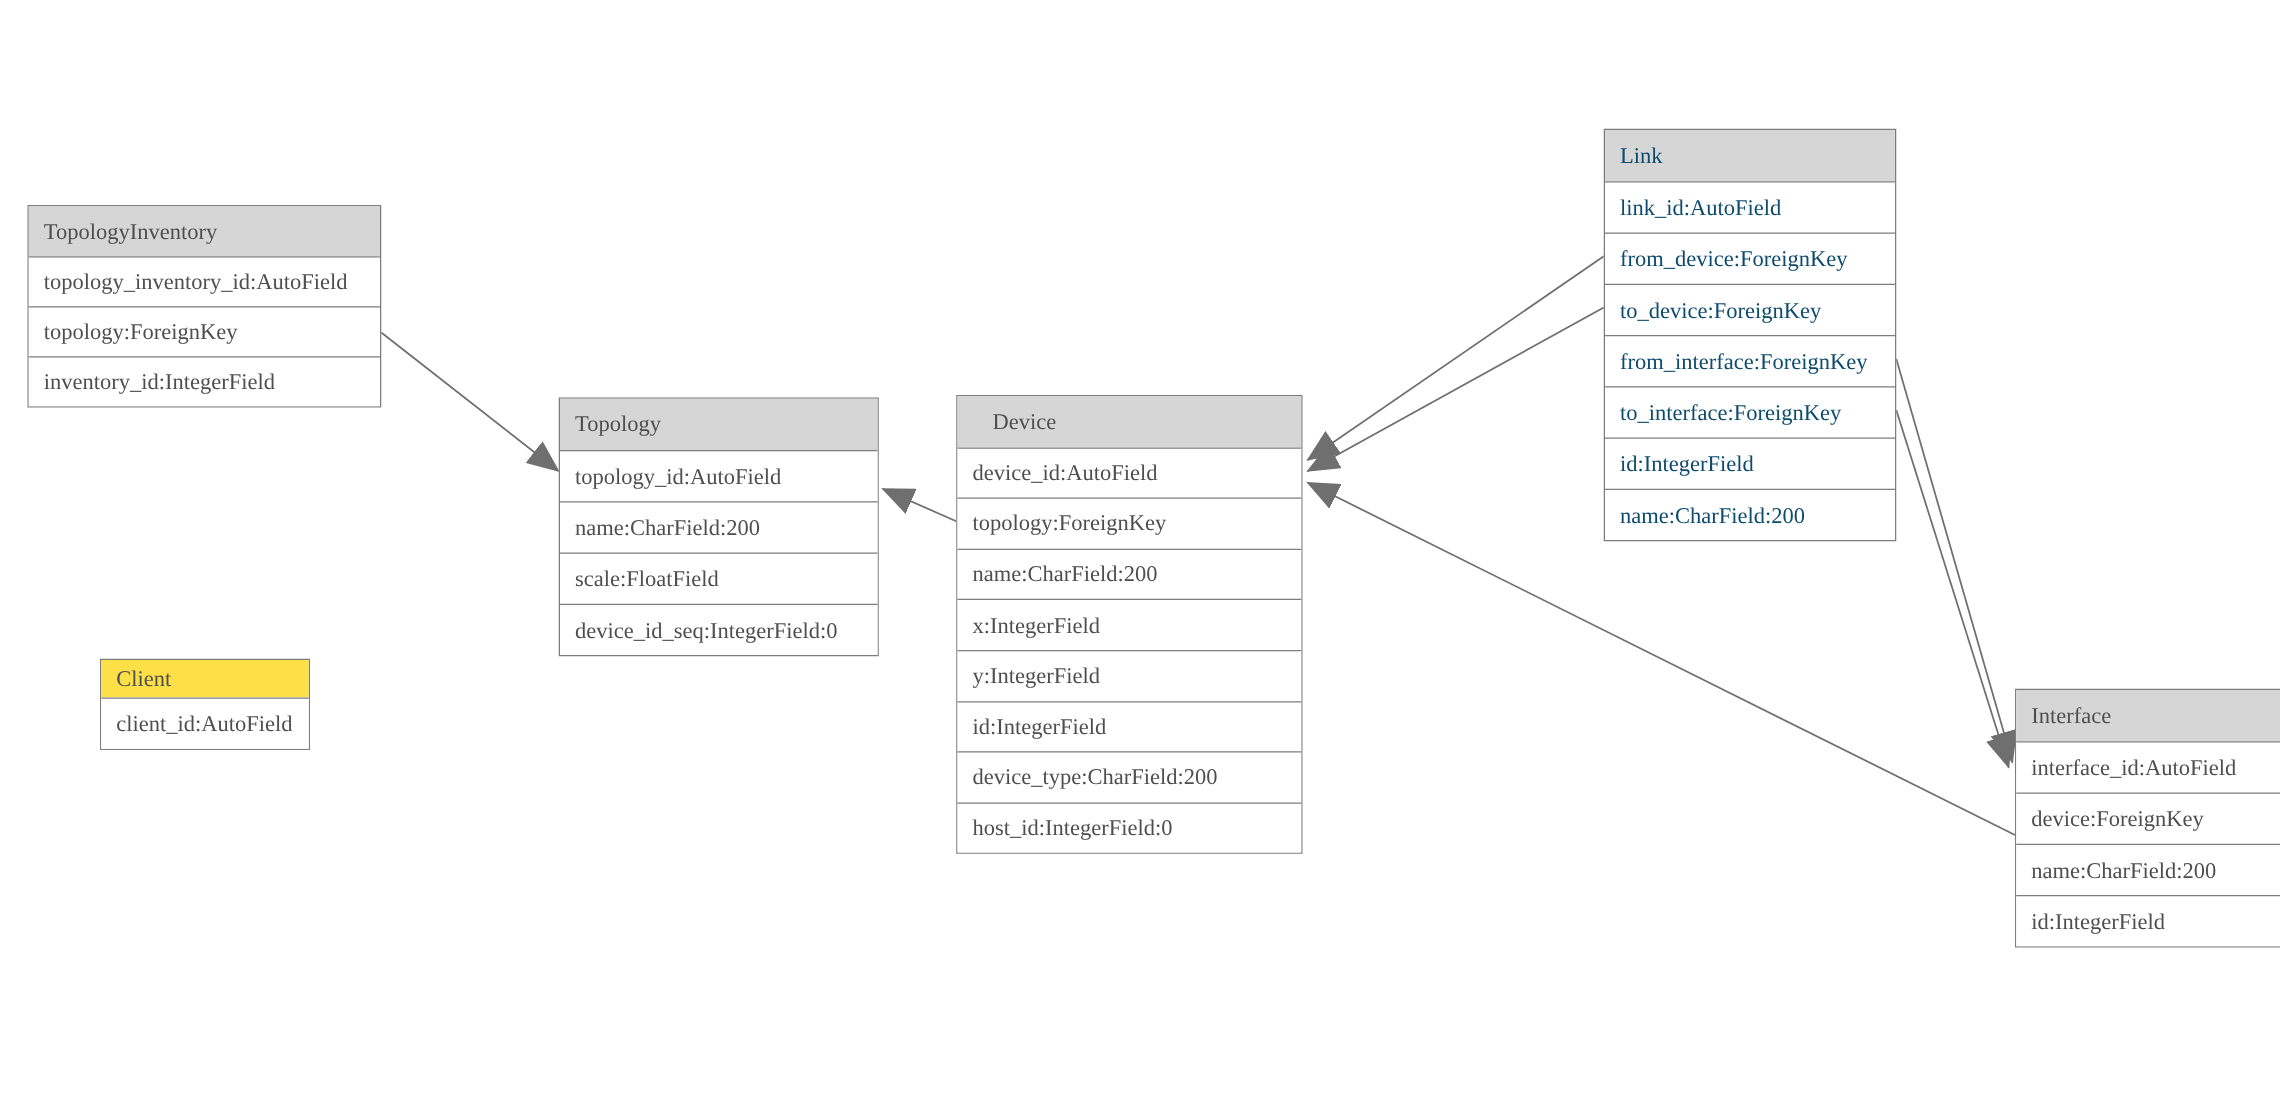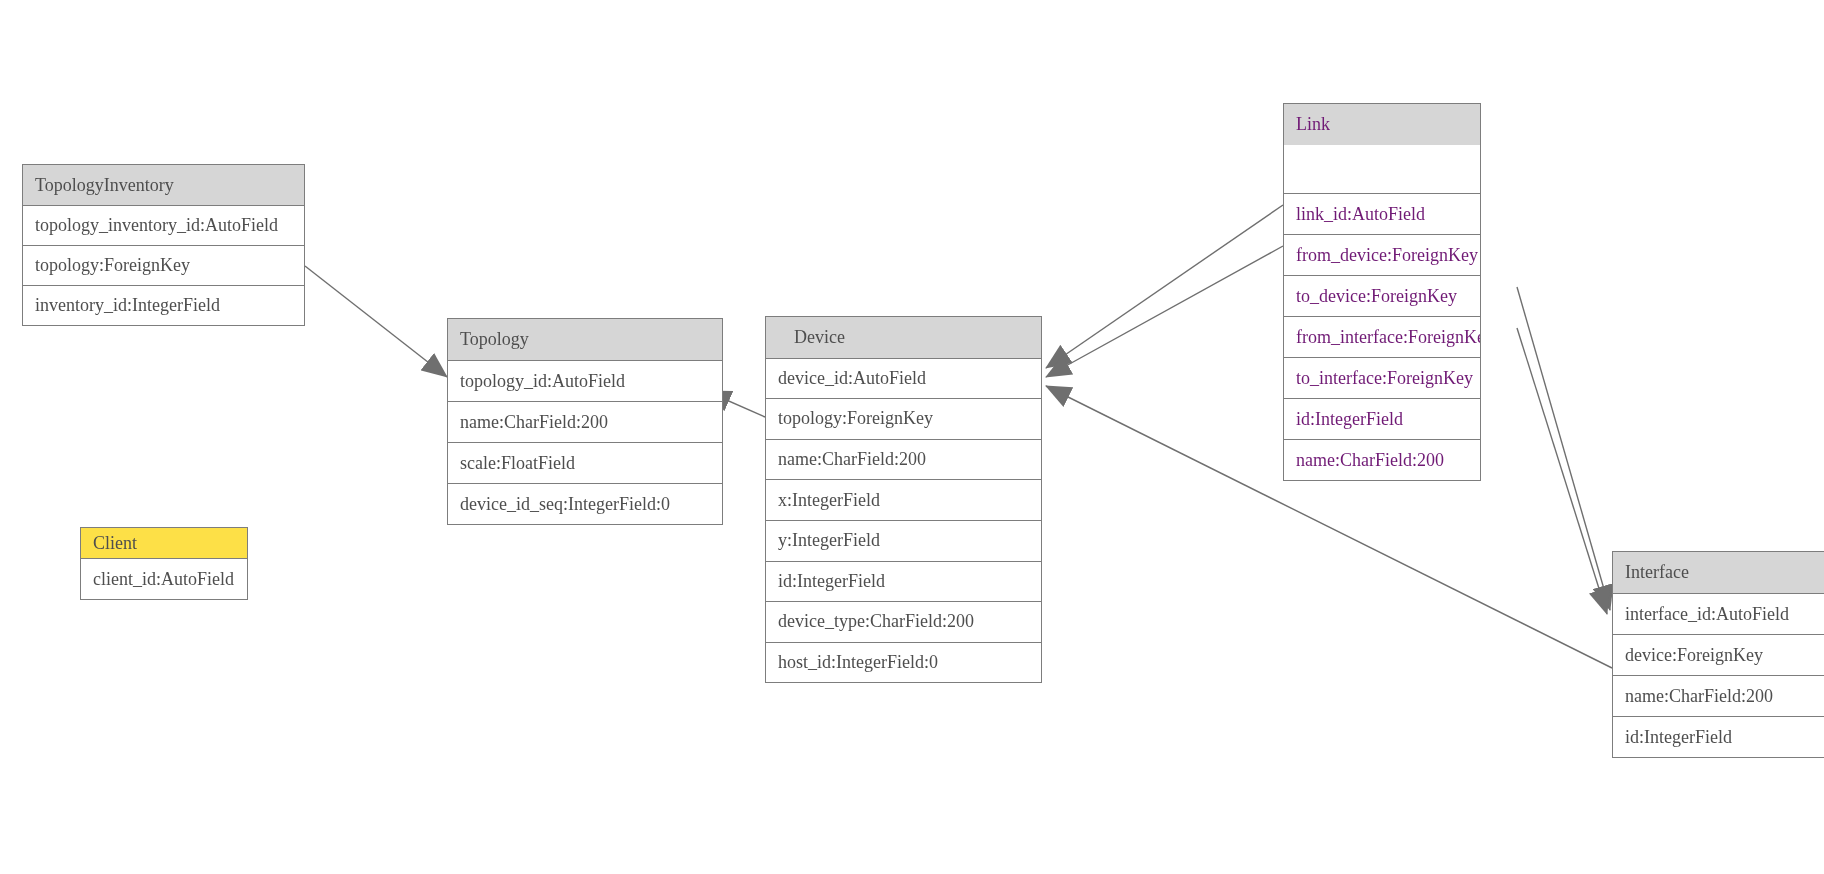--- a/index.html
+++ b/index.html
@@ -74,41 +74,41 @@
 <div class="entity" style="left: 22px; top: 164px; width: 283px; border-color: rgb(125, 125, 125); color: rgb(78, 78, 78);">
       <div class="entity-header" style="height: 40px; background: rgb(214, 214, 214);">TopologyInventory</div>
       <div class="entity-row" style="height: 40px; border-top-color: rgb(125, 125, 125);">topology_inventory_id:AutoField</div>
       <div class="entity-row" style="height: 40px; border-top-color: rgb(125, 125, 125);">topology:ForeignKey</div>
       <div class="entity-row" style="height: 40px; border-top-color: rgb(125, 125, 125);">inventory_id:IntegerField</div>
     </div>
     <div class="entity" style="left: 80px; top: 527px; width: 168px; border-color: rgb(125, 125, 125); color: rgb(78, 78, 78);">
       <div class="entity-header" style="height: 30px; background: #fde047;">Client</div>
       <div class="entity-row" style="height: 41px; border-top-color: rgb(125, 125, 125);">client_id:AutoField</div>
     </div>
-    <div class="entity" style="left: 447px; top: 318px; width: 276px; border-color: rgb(125, 125, 125); color: rgb(78, 78, 78);">
+    <div class="entity" style="left: 447px; top: 318px; width: 256px; border-color: rgb(125, 125, 125); color: rgb(78, 78, 78);">
       <div class="entity-header" style="height: 41px; background: rgb(214, 214, 214);">Topology</div>
       <div class="entity-row" style="height: 41px; border-top-color: rgb(125, 125, 125);">topology_id:AutoField</div>
       <div class="entity-row" style="height: 41px; border-top-color: rgb(125, 125, 125);">name:CharField:200</div>
       <div class="entity-row" style="height: 41px; border-top-color: rgb(125, 125, 125);">scale:FloatField</div>
       <div class="entity-row" style="height: 41px; border-top-color: rgb(125, 125, 125);">device_id_seq:IntegerField:0</div>
     </div>
     <div class="entity" style="left: 765px; top: 316px; width: 277px; border-color: rgb(125, 125, 125); color: rgb(78, 78, 78);">
       <div class="entity-header" style="height: 40.6px; background: rgb(214, 214, 214); padding-left: 28px;">Device</div>
       <div class="entity-row" style="height: 40.6px; border-top-color: rgb(125, 125, 125);">device_id:AutoField</div>
       <div class="entity-row" style="height: 40.6px; border-top-color: rgb(125, 125, 125);">topology:ForeignKey</div>
       <div class="entity-row" style="height: 40.6px; border-top-color: rgb(125, 125, 125);">name:CharField:200</div>
       <div class="entity-row" style="height: 40.6px; border-top-color: rgb(125, 125, 125);">x:IntegerField</div>
       <div class="entity-row" style="height: 40.6px; border-top-color: rgb(125, 125, 125);">y:IntegerField</div>
       <div class="entity-row" style="height: 40.6px; border-top-color: rgb(125, 125, 125);">id:IntegerField</div>
       <div class="entity-row" style="height: 40.6px; border-top-color: rgb(125, 125, 125);">device_type:CharField:200</div>
       <div class="entity-row" style="height: 40.6px; border-top-color: rgb(125, 125, 125);">host_id:IntegerField:0</div>
     </div>
-    <div class="entity" style="left: 1283px; top: 103px; width: 198px; border-color: rgb(125, 125, 125); color: #701a75;">
+    <div class="entity" style="left: 1283px; top: 103px; width: 234px; border-color: rgb(125, 125, 125); color: #0c4a6e;">
       <div class="entity-header" style="height: 41px; background: rgb(214, 214, 214);">Link</div>
-      <div class="entity-row" style="height: 41px; border-top-color: rgb(125, 125, 125); margin-top: 48px;">link_id:AutoField</div>
+      <div class="entity-row" style="height: 41px; border-top-color: rgb(125, 125, 125);">link_id:AutoField</div>
       <div class="entity-row" style="height: 41px; border-top-color: rgb(125, 125, 125);">from_device:ForeignKey</div>
       <div class="entity-row" style="height: 41px; border-top-color: rgb(125, 125, 125);">to_device:ForeignKey</div>
       <div class="entity-row" style="height: 41px; border-top-color: rgb(125, 125, 125);">from_interface:ForeignKey</div>
       <div class="entity-row" style="height: 41px; border-top-color: rgb(125, 125, 125);">to_interface:ForeignKey</div>
       <div class="entity-row" style="height: 41px; border-top-color: rgb(125, 125, 125);">id:IntegerField</div>
       <div class="entity-row" style="height: 41px; border-top-color: rgb(125, 125, 125);">name:CharField:200</div>
     </div>
     <div class="entity" style="left: 1612px; top: 551px; width: 219px; border-color: rgb(125, 125, 125); color: rgb(78, 78, 78); text-align: center;">
       <div class="entity-header" style="height: 41px; background: rgb(214, 214, 214);">Interface</div>
       <div class="entity-row" style="height: 41px; border-top-color: rgb(125, 125, 125);">interface_id:AutoField</div>

